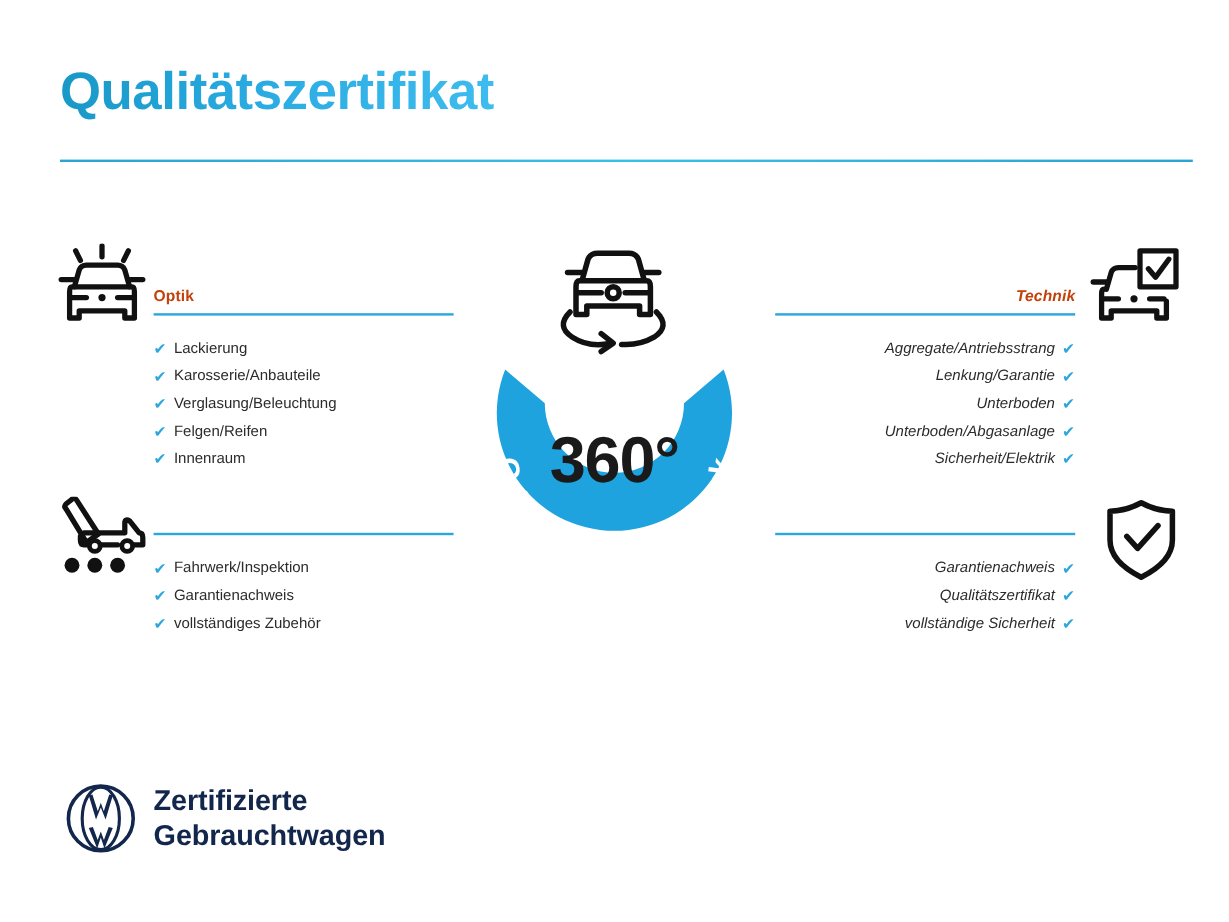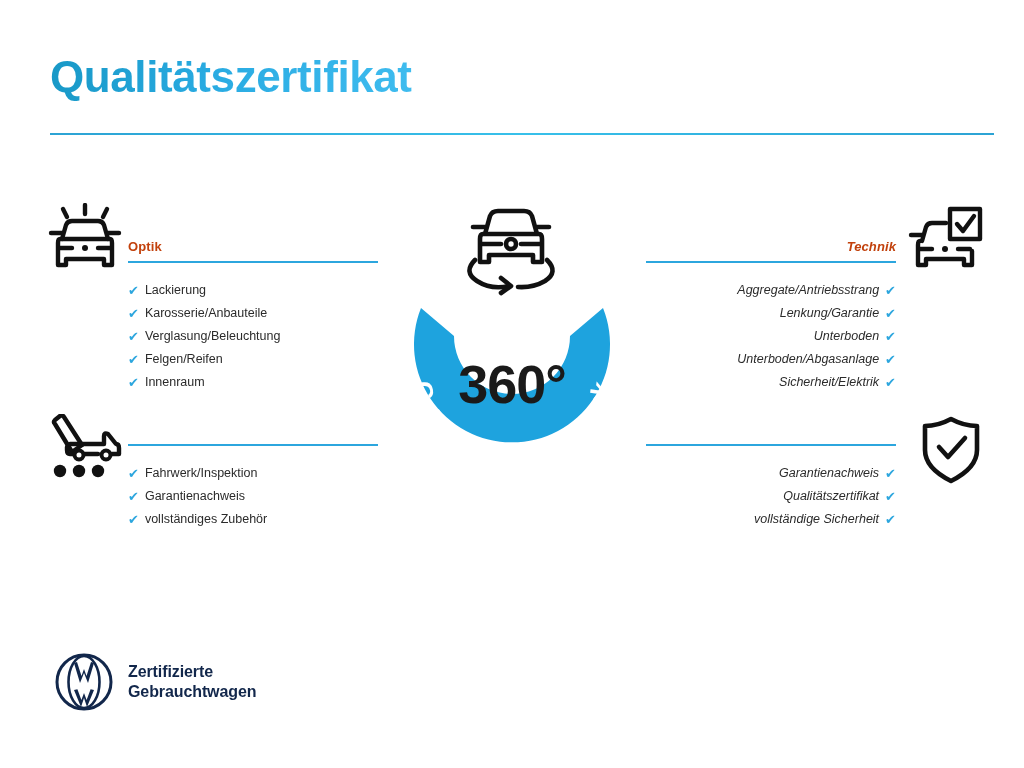--- a/index.html
+++ b/index.html
@@ -142,21 +142,21 @@
     position: absolute;
     left: 54px;
     top: 652px;
     display: flex;
     align-items: center;
     gap: 14px;
   }
   .vw-mark { width: 60px; height: 60px; flex: 0 0 auto; }
   .vw-mark svg { width: 100%; height: 100%; display: block; }
   .vw-words {
-    font-size: 16px;
+    font-size: 24px;
     font-weight: bold;
     color: #12274B;
     line-height: 1.22;
     letter-spacing: -0.1px;
   }
   .vw-words div { white-space: nowrap; }
 </style>
 </head>
 <body>
 

